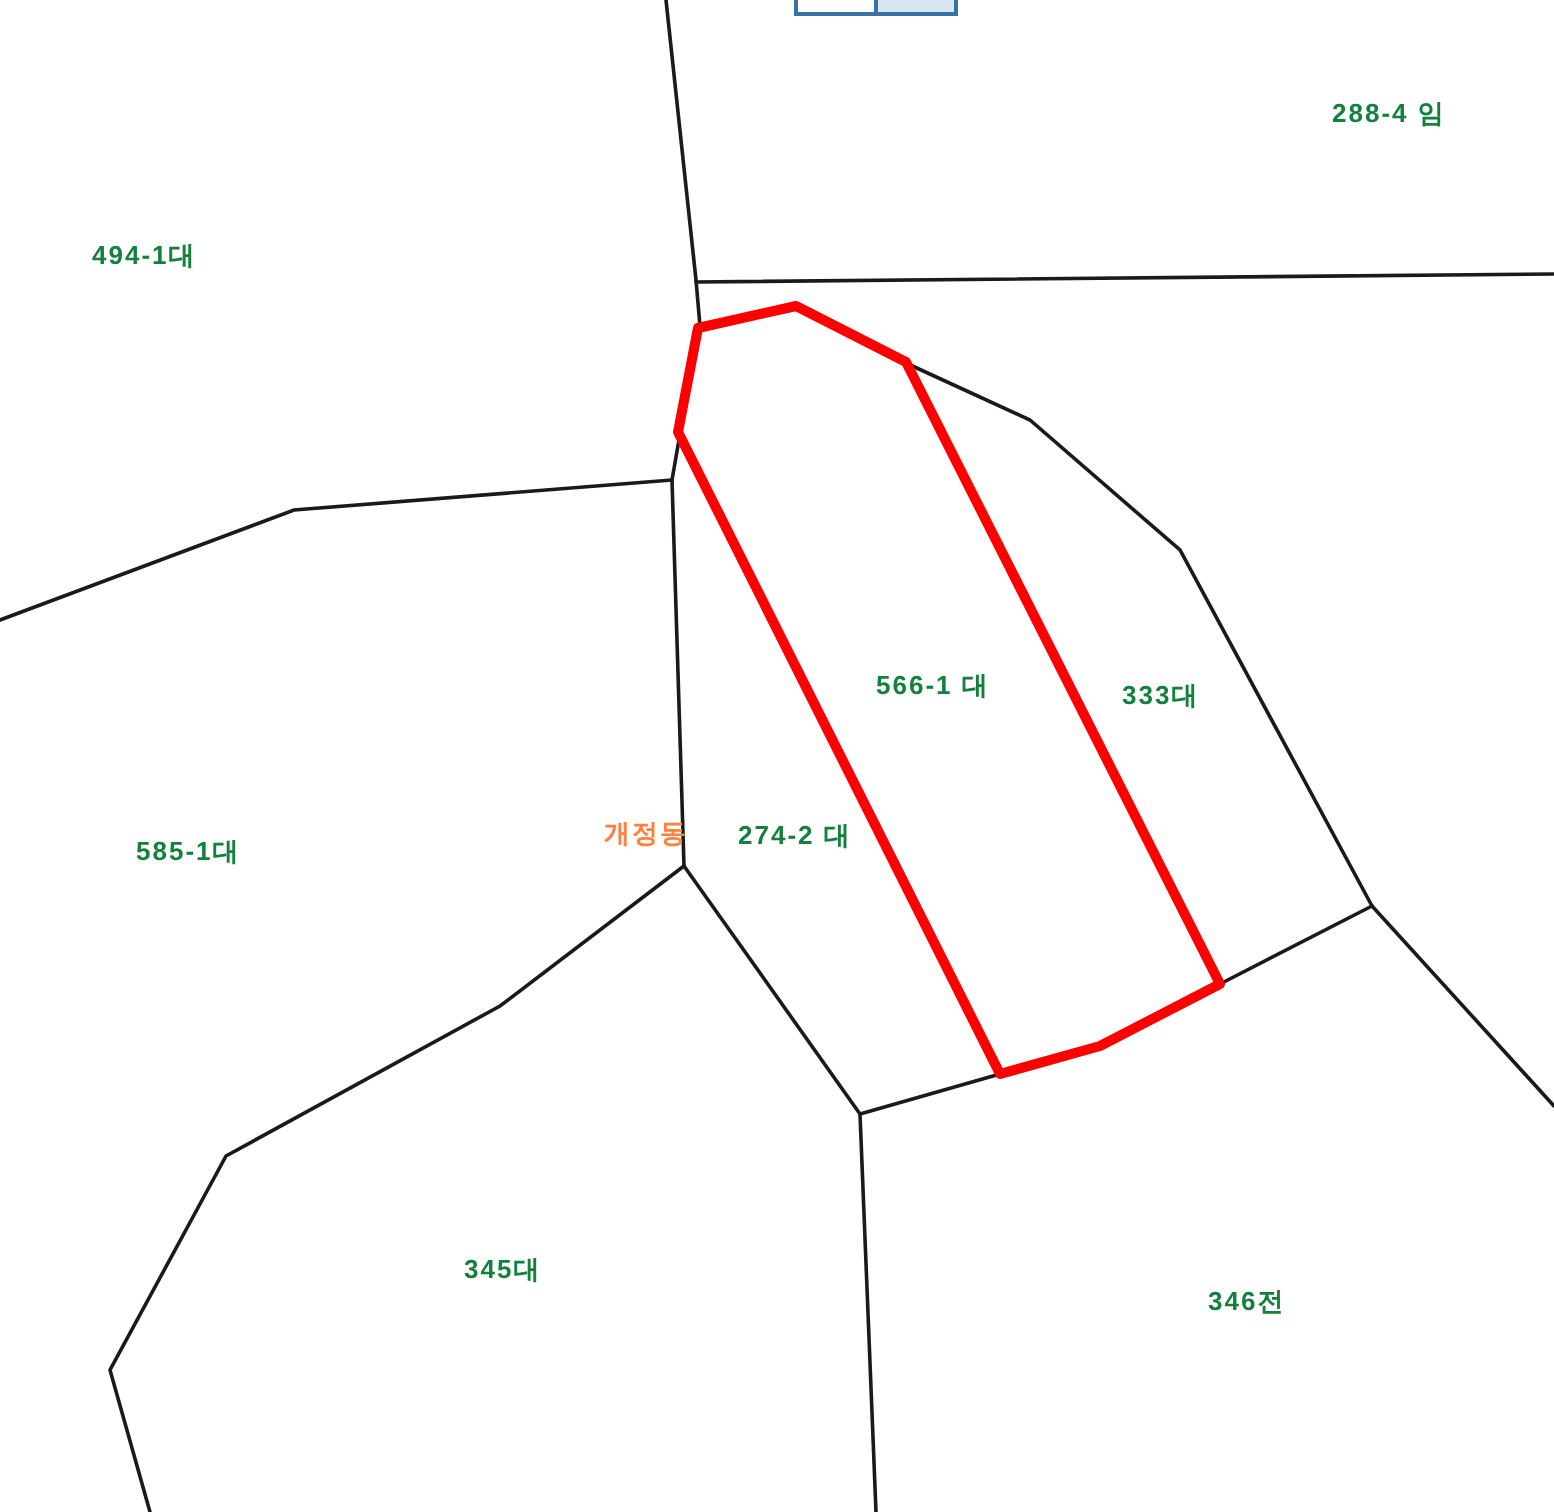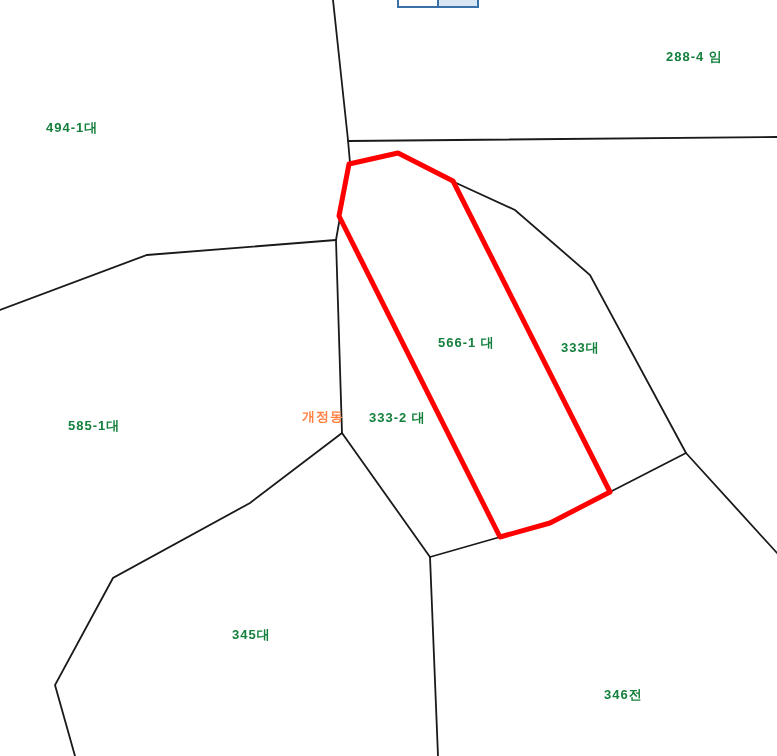--- a/index.html
+++ b/index.html
@@ -78,20 +78,20 @@
 
   <div class="toolbar-clip">
     <div class="tb-btn"></div>
     <div class="tb-btn active"></div>
   </div>
 
   <div class="lbl" style="left:46px;  top:121px;">494-1대</div>
   <div class="lbl" style="left:666px; top:50px;">288-4 임</div>
   <div class="lbl" style="left:438px; top:336px;">566-1 대</div>
   <div class="lbl" style="left:561px; top:341px;">333대</div>
-  <div class="lbl" style="left:369px; top:411px;">333-2 대</div>
+  <div class="lbl" style="left:369px; top:411px;">274-2 대</div>
   <div class="lbl" style="left:68px;  top:419px;">585-1대</div>
   <div class="lbl" style="left:232px; top:628px;">345대</div>
-  <div class="lbl" style="left:604px; top:644px;margin-top:44px;">346전</div>
+  <div class="lbl" style="left:604px; top:644px;">346전</div>
 
   <div class="lbl district" style="left:302px; top:378px;margin-top:32px;">개정동</div>
 
 </div>
 
 </body></html>

